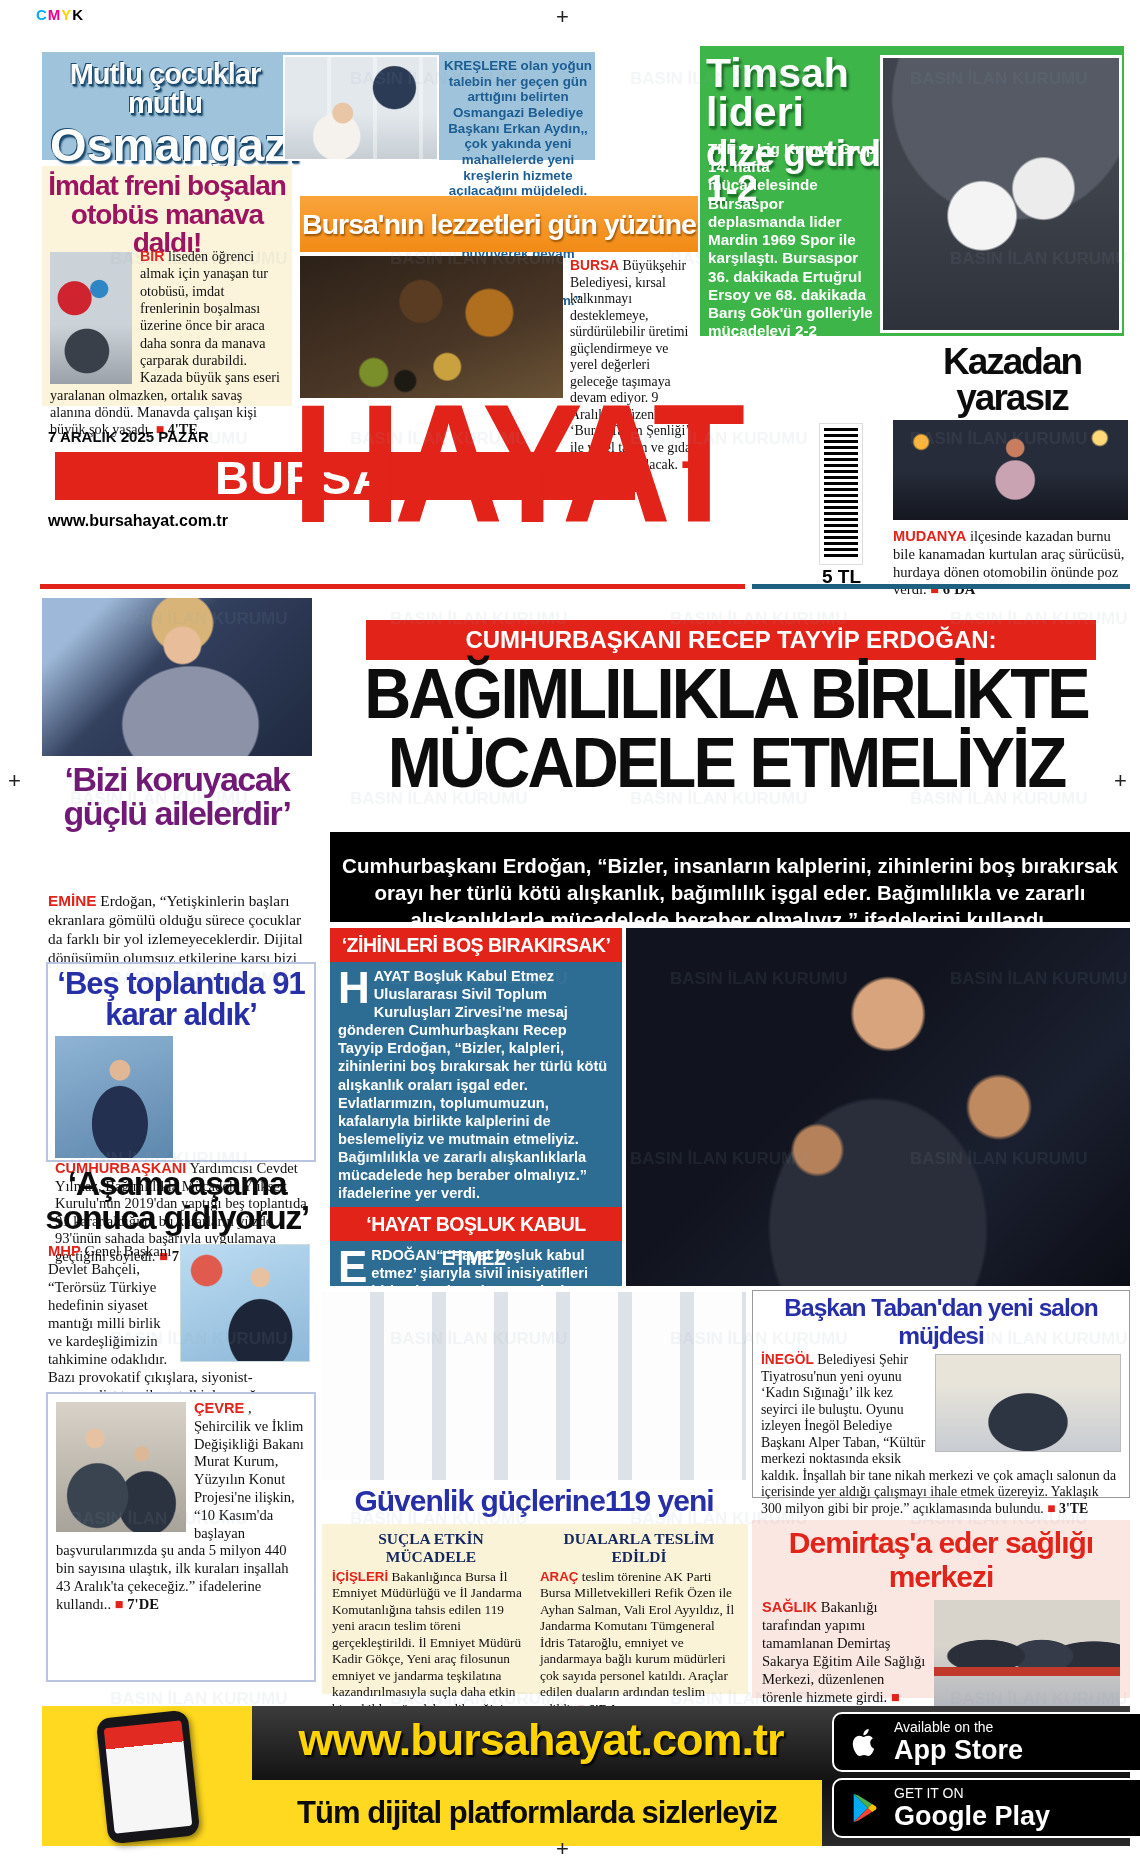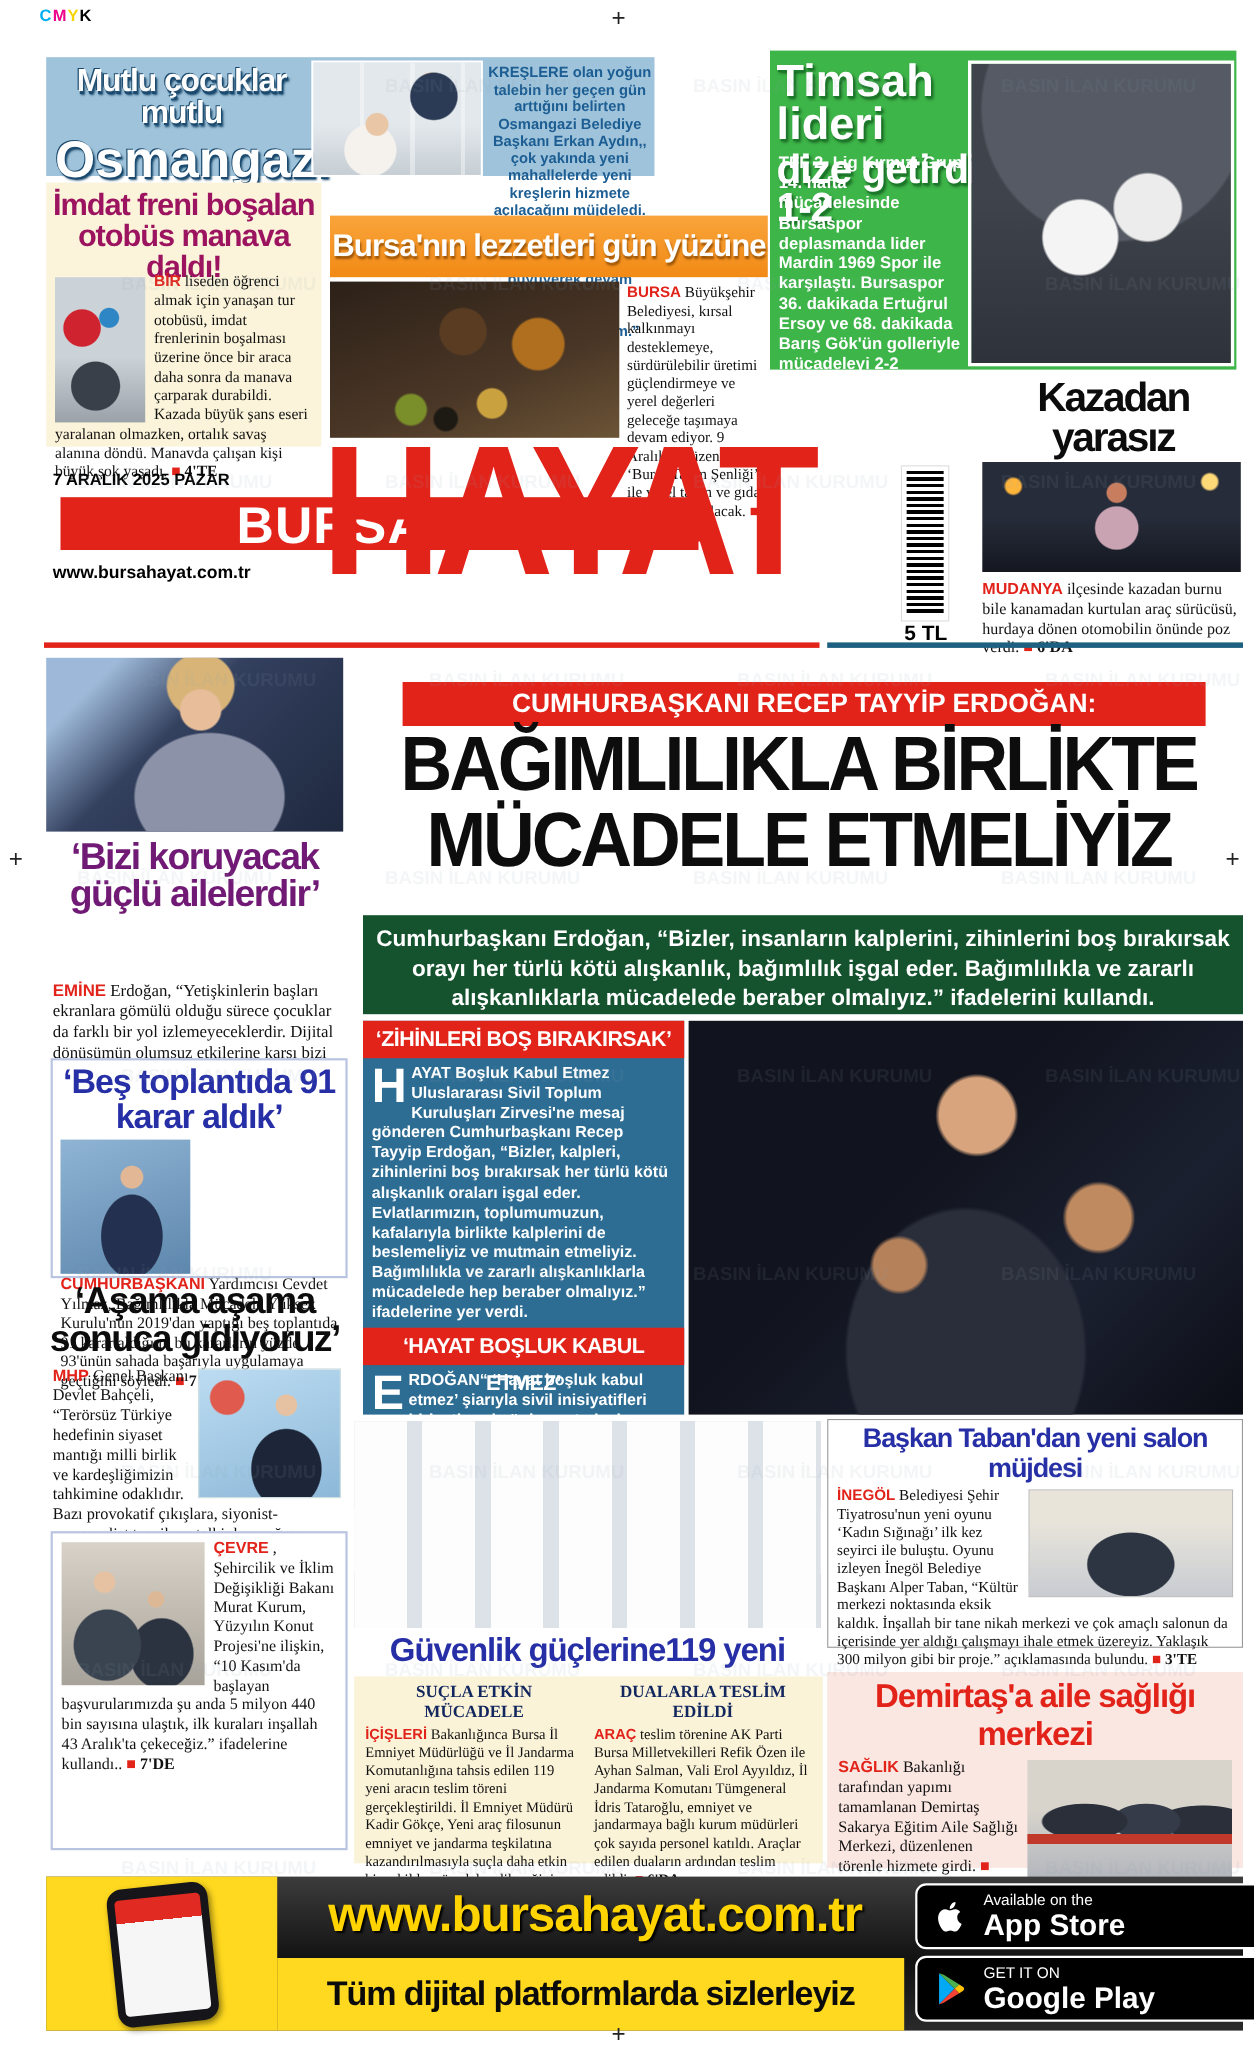--- a/index.html
+++ b/index.html
@@ -141,22 +141,22 @@
      radial-gradient(circle at 66% 40%,#dcb896 0 6%,transparent 7%),
      radial-gradient(ellipse at 32% 72%,#3a4350 0 24%,transparent 25%),
      radial-gradient(ellipse at 70% 78%,#2c3340 0 22%,transparent 23%),
      linear-gradient(180deg,#d8d2c8,#a8a39a);}
 
   
   .kicker{left:366px;top:620px;width:730px;height:40px;background:#e2231a;color:#ffffff;
           font-weight:800;font-size:24px;text-align:center;line-height:40px;letter-spacing:0;}
   .giant{left:320px;top:660px;width:812px;text-align:center;color:#0d0d0d;font-weight:800;line-height:.98;}
   .giant .gl{display:block;font-size:70px;letter-spacing:-3px;transform:scaleX(.93);transform-origin:center;}
-  .subpanel{left:330px;top:832px;width:800px;height:90px;background:#14532d;color:#fff;
-            font-weight:bold;font-size:20.5px;text-align:center;line-height:1.32;padding-top:8px;box-sizing:border-box;}
+  .subpanel{left:330px;top:832px;width:800px;height:90px;background:#000000;color:#fff;
+            font-weight:bold;font-size:20.5px;text-align:center;line-height:1.32;padding-top:20px;box-sizing:border-box;}
   .bodypanel{left:330px;top:928px;width:292px;height:358px;background:#2d6d94;}
   .rlabel{background:#e2231a;color:#fff;font-weight:800;font-size:19.5px;text-align:center;
           height:34px;line-height:34px;letter-spacing:-0.5px;}
   .bp-text{color:#fff;font-weight:bold;font-size:14.6px;line-height:1.24;padding:5px 8px 0 8px;}
   .dropcap{float:left;font-size:44px;line-height:.85;font-weight:800;margin:2px 4px 0 0;}
   .ph-erdogan{left:626px;top:928px;width:504px;height:358px;
     background:
      radial-gradient(circle at 52% 24%,#d8a47d 0 9%,transparent 10%),
      radial-gradient(circle at 74% 50%,#c08a60 0 7%,transparent 8%),
      radial-gradient(circle at 38% 62%,#b5815a 0 6%,transparent 7%),
@@ -421,21 +421,21 @@
     <div class="tb serif">
       <div class="ph-inegol"></div>
       <span class="lead">İNEGÖL</span>
       <span>Belediyesi Şehir Tiyatrosu'nun yeni oyunu ‘Kadın Sığınağı’ ilk kez seyirci ile buluştu. Oyunu izleyen İnegöl Belediye Başkanı Alper Taban, “Kültür merkezi noktasında eksik kaldık. İnşallah bir tane nikah merkezi ve çok amaçlı salonun da içerisinde yer aldığı çalışmayı ihale etmek üzereyiz. Yaklaşık 300 milyon gibi bir proje.” açıklamasında bulundu.</span>
       <span class="pgm">■</span>
       <span class="pg">3'TE</span>
     </div>
   </div>
 
   <div class="abs demir">
-    <h3>Demirtaş'a aile sağlığı merkezi</h3>
+    <h3>Demirtaş'a eder sağlığı merkezi</h3>
     <div class="db serif">
       <div class="ph-demirtas"></div>
       <span class="lead">SAĞLIK</span>
       <span>Bakanlığı tarafından yapımı tamamlanan Demirtaş Sakarya Eğitim Aile Sağlığı Merkezi, düzenlenen törenle hizmete girdi.</span>
       <span class="pgm">■</span>
       <span class="pg">4'TE</span>
     </div>
   </div>
 
   <div class="abs foot">

